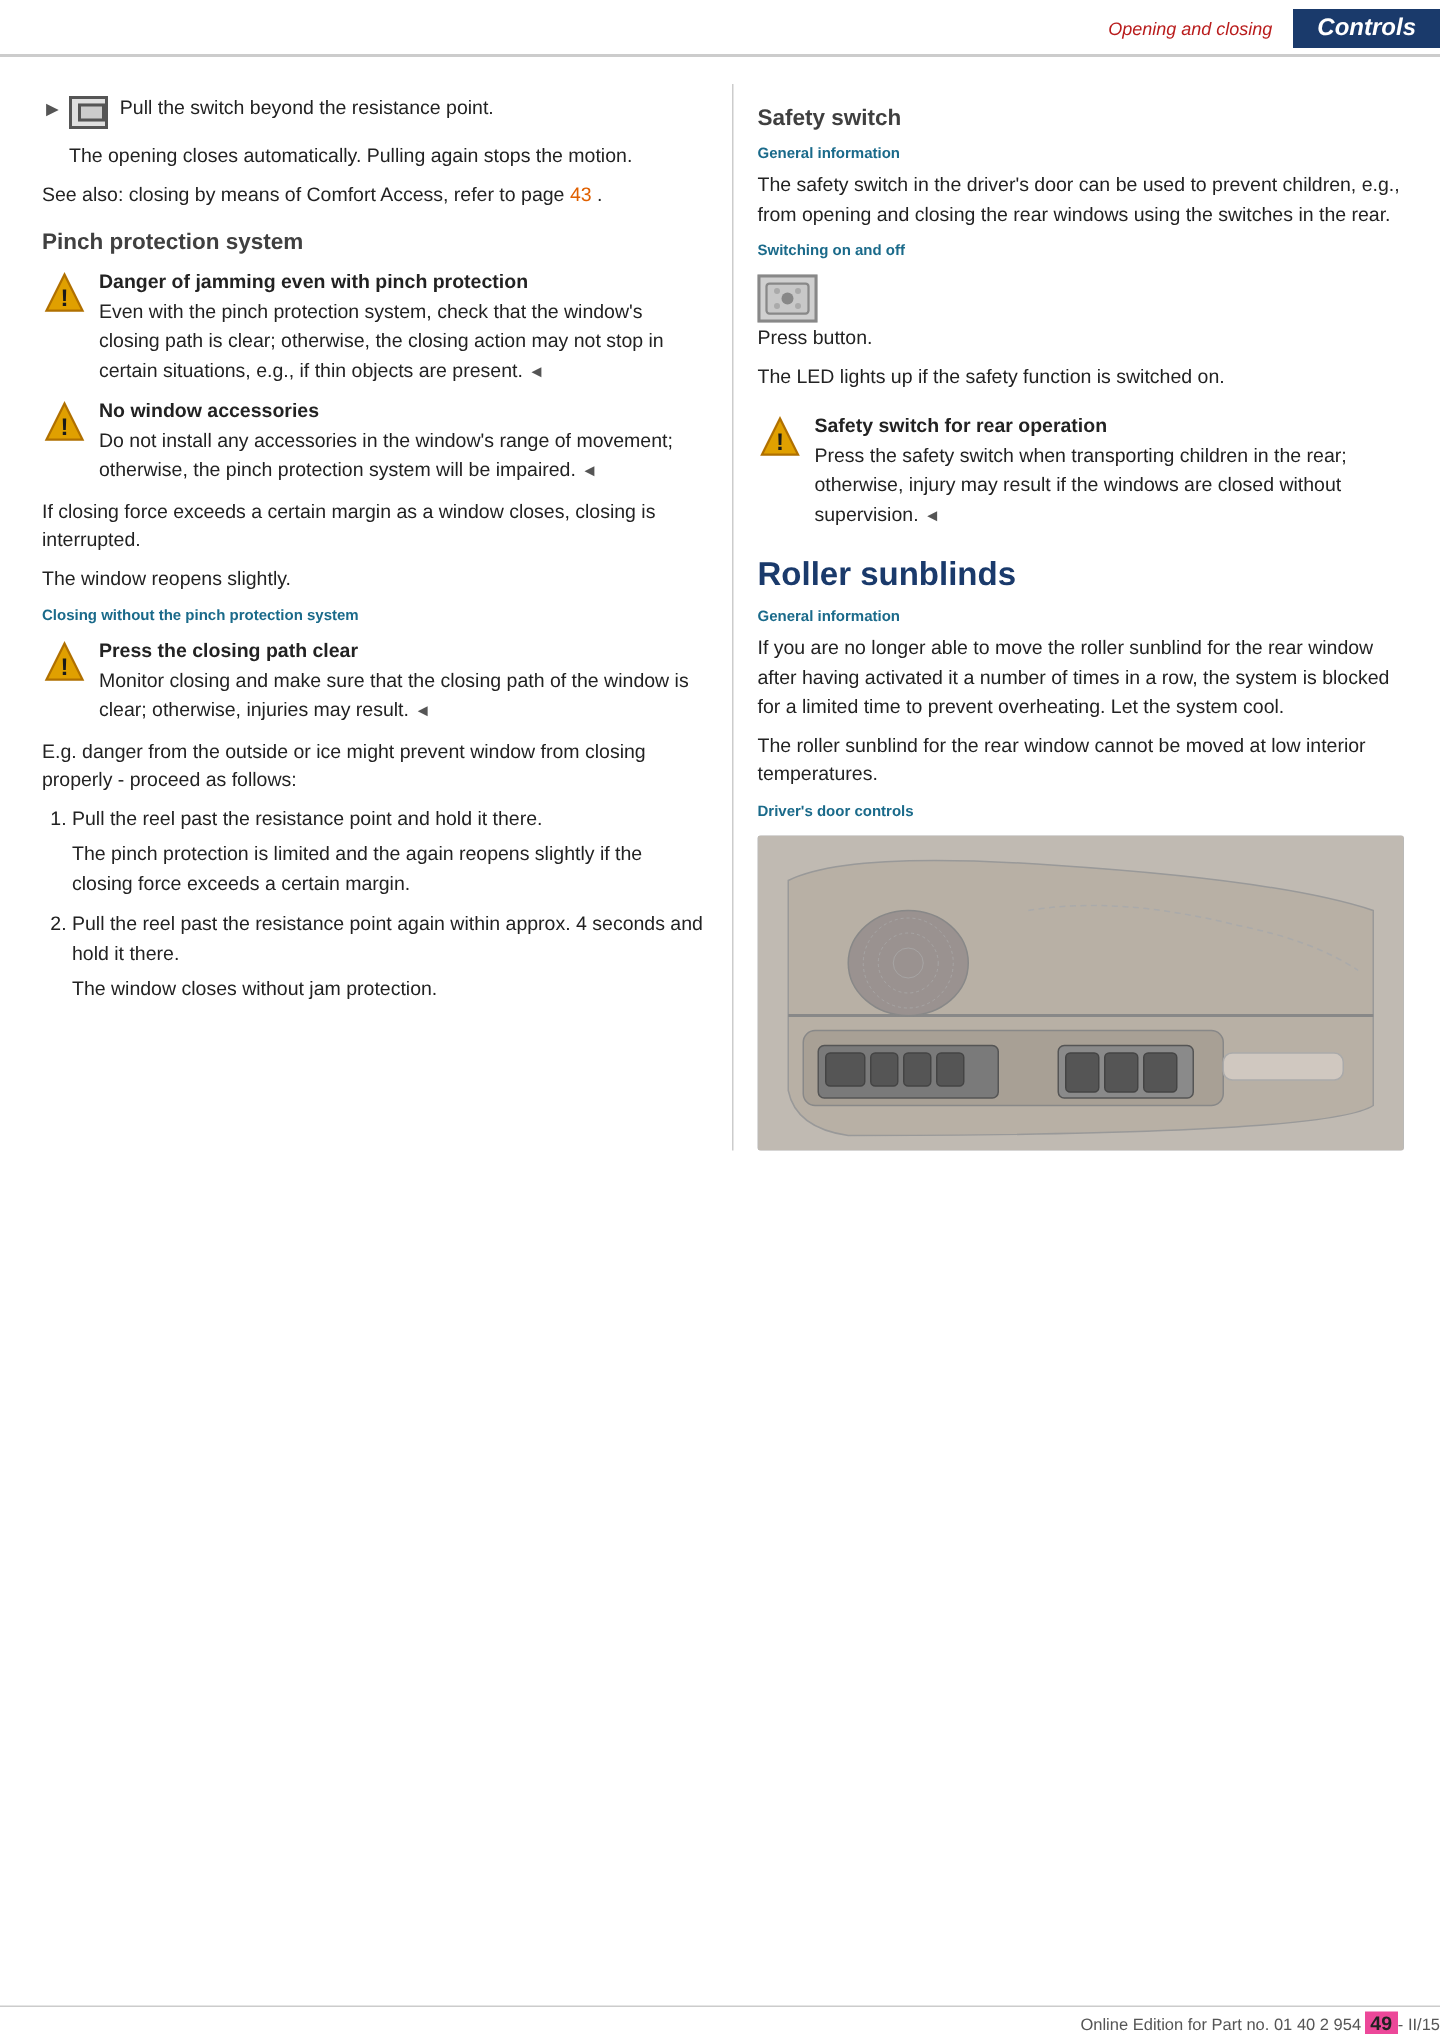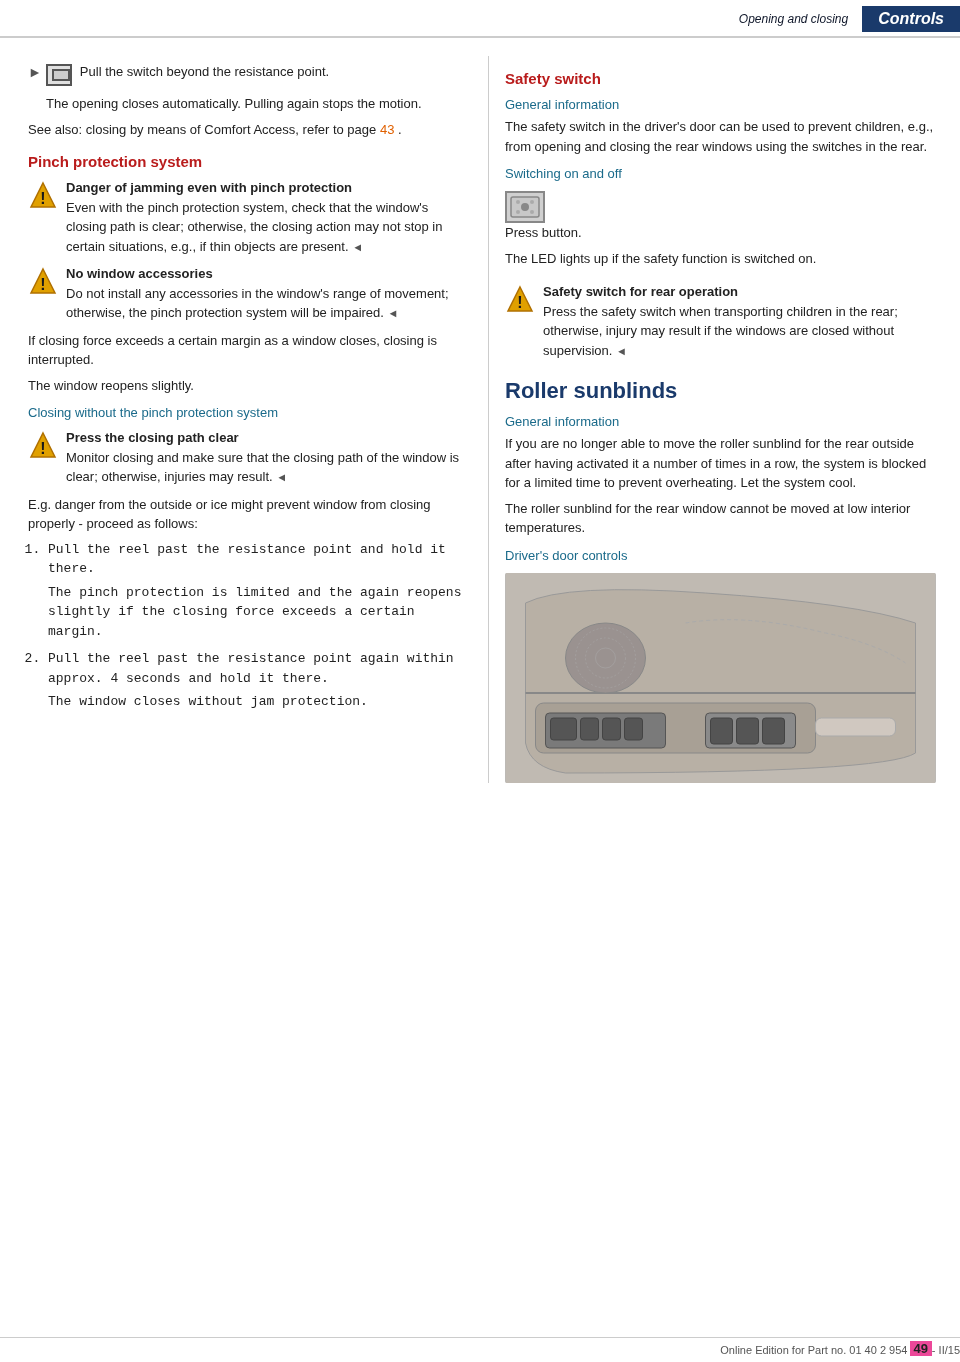--- a/index.html
+++ b/index.html
@@ -20,21 +20,21 @@
       align-items: center;
       border-bottom: 2px solid #ccc;
       padding: 6px 0 4px 0;
       margin-bottom: 0;
     }
     .header-nav {
       display: flex;
       align-items: center;
     }
     .header-section-label {
-      color: #0f172a;
+      color: #b91c1c;
       font-size: 12px;
       padding: 4px 14px;
       font-style: italic;
     }
     .header-active-label {
       background: #1a3a6b;
       color: #fff;
       font-size: 16px;
       padding: 4px 16px;
       font-weight: bold;
@@ -51,30 +51,30 @@
       padding: 0 18px 0 28px;
     }
     .right-col {
       width: 472px;
       padding: 0 24px 0 16px;
       border-left: 1px solid #ccc;
     }
 
     
     .section-heading {
-      color: #b91c1c;
+      color: #404040;
       font-size: 15px;
       font-weight: bold;
       margin-bottom: 8px;
       margin-top: 14px;
     }
     .sub-heading {
       color: #1a6a8a;
-      font-size: 13px;
-      font-weight: normal;
+      font-size: 10px;
+      font-weight: bold;
       margin-top: 10px;
       margin-bottom: 5px;
     }
     .large-heading {
       color: #1a3a6b;
       font-size: 22px;
       font-weight: bold;
       margin-top: 18px;
       margin-bottom: 8px;
     }
@@ -147,21 +147,20 @@
     }
 
     
     ol.steps {
       padding-left: 20px;
       margin-top: 6px;
     }
     ol.steps li {
       margin-bottom: 8px;
       line-height: 1.5;
-      font-family: Liberation Mono, monospace;
     }
     ol.steps li p {
       margin-top: 4px;
       margin-left: 0;
     }
 
     
     .press-block {
       display: flex;
       align-items: flex-start;
@@ -356,21 +355,21 @@
       </div>
       <div class="warning-text">
         <strong>Safety switch for rear operation</strong>
         <span>Press the safety switch when transporting children in the rear; otherwise, injury may result if the windows are closed without supervision.</span>
         <span class="small-triangle">◄</span>
       </div>
     </div>
 
     <div class="large-heading">Roller sunblinds</div>
     <div class="sub-heading">General information</div>
-    <p>If you are no longer able to move the roller sunblind for the rear outside after having activated it a number of times in a row, the system is blocked for a limited time to prevent overheating. Let the system cool.</p>
+    <p>If you are no longer able to move the roller sunblind for the rear window after having activated it a number of times in a row, the system is blocked for a limited time to prevent overheating. Let the system cool.</p>
     <p>The roller sunblind for the rear window cannot be moved at low interior temperatures.</p>
 
     <div class="sub-heading">Driver's door controls</div>
     <div class="door-controls-img">
       <svg viewBox="0 0 430 210" xmlns="http://www.w3.org/2000/svg">
 
         <rect width="430" height="210" fill="#c0bab2"></rect>
 
         <path d="M20,30 Q60,10 200,20 Q350,30 410,50 L410,180 Q380,200 60,200 Q25,195 20,170 Z" fill="#b8b0a5" stroke="#999" stroke-width="1"></path>
 

